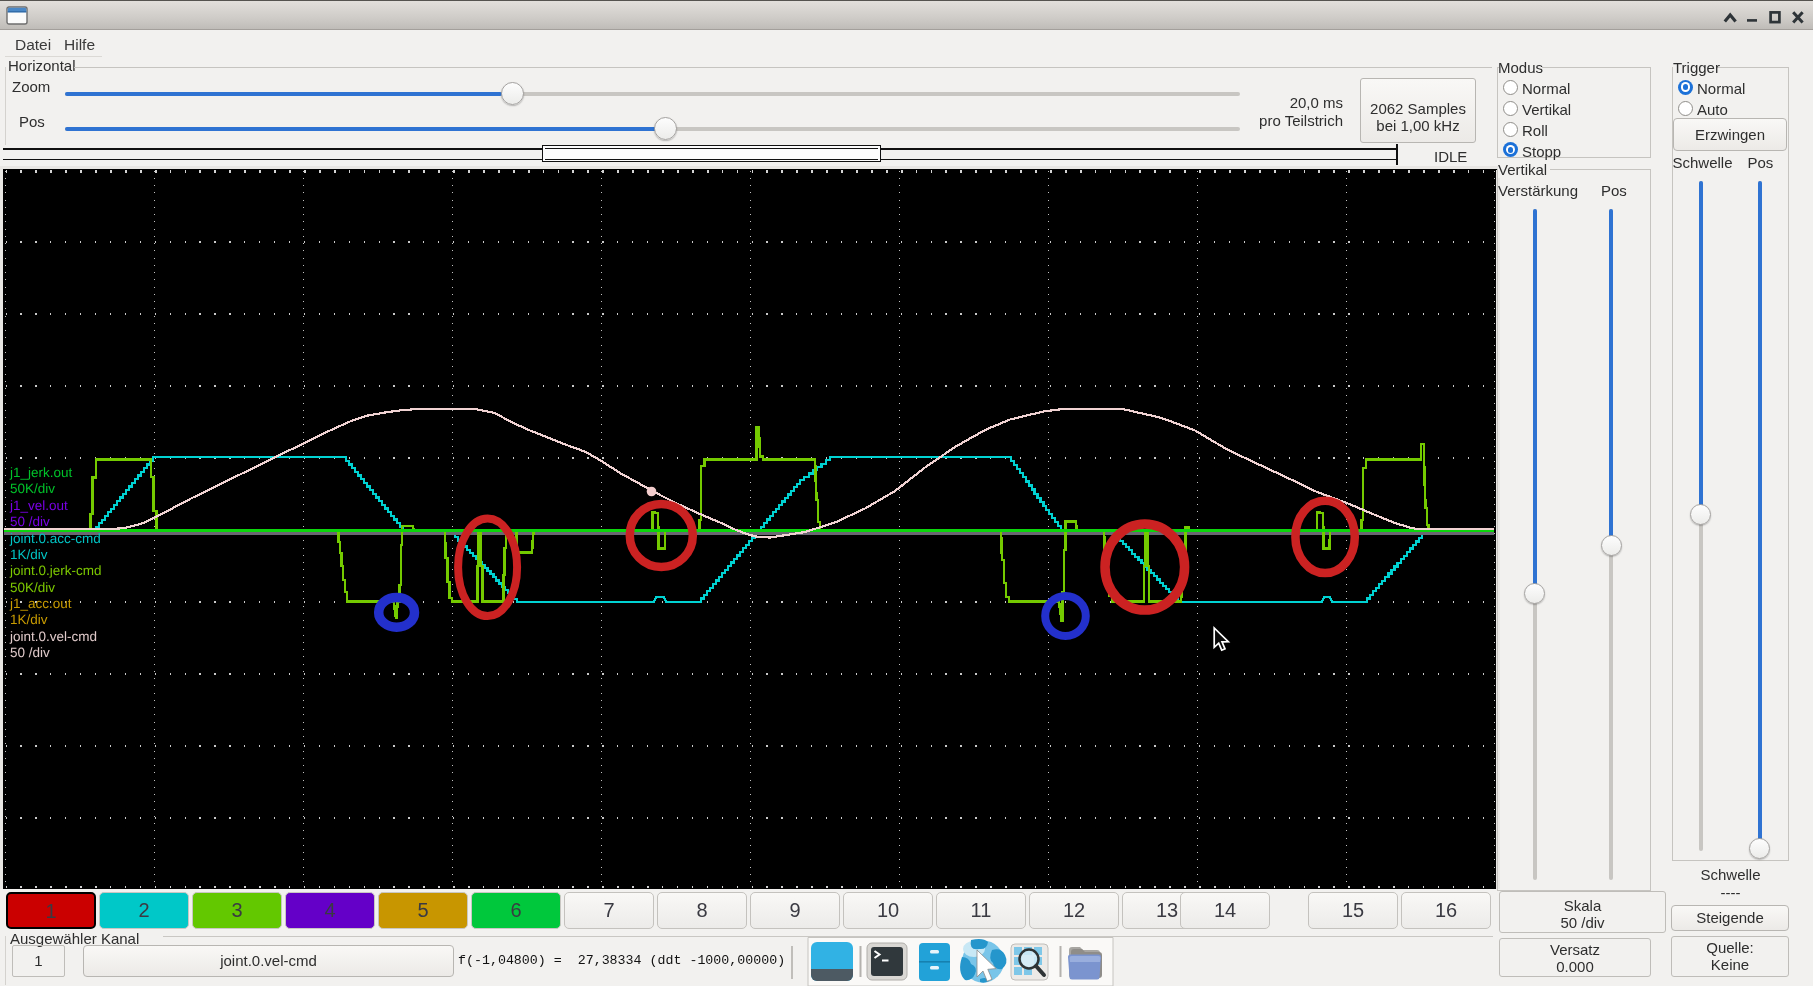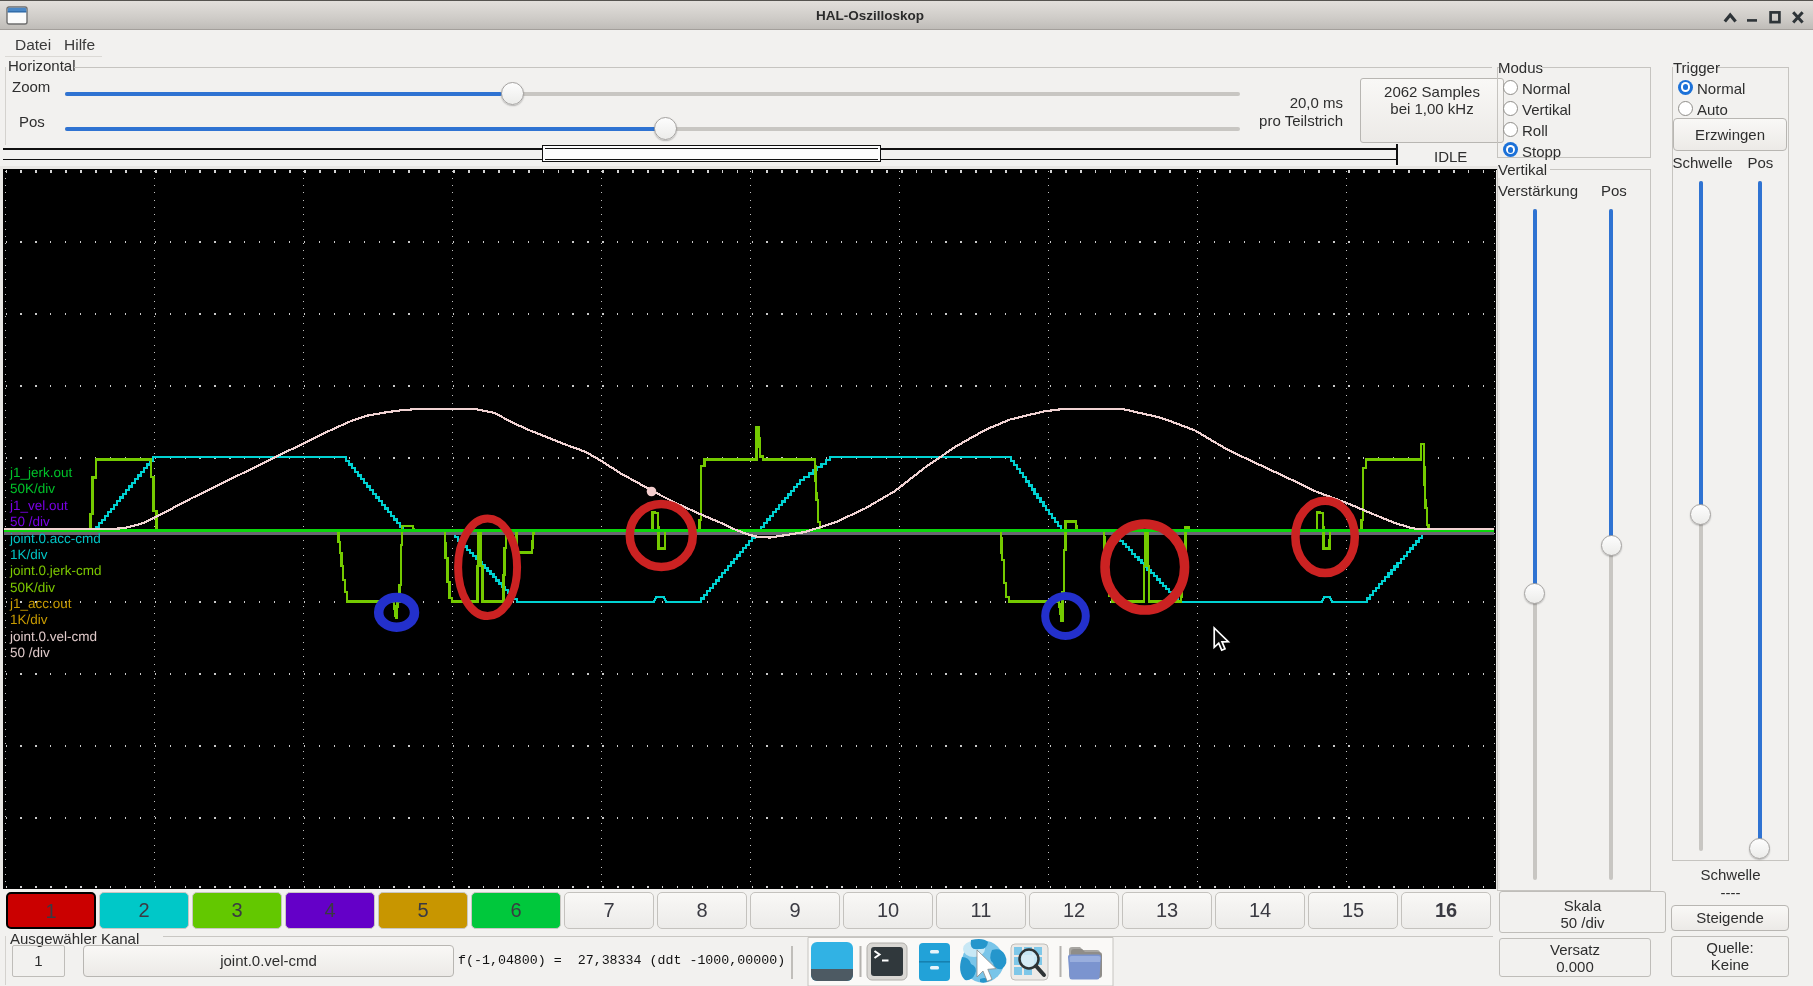--- a/index.html
+++ b/index.html
@@ -18,21 +18,20 @@
 .shandle { position:absolute; width:21px; height:21px; border-radius:50%; background:linear-gradient(#fdfdfd,#ececea); border:1px solid #a4a2a0; box-shadow:0 1px 1.5px rgba(0,0,0,0.25); }
 .chb { position:absolute; top:892px; width:90px; height:37px; border-radius:5px; text-align:center; font-size:20px; line-height:34px; color:#3a3a42; }
 </style></head>
 <body>
 <div class="titlebar">
  <svg width="22" height="20" viewBox="0 0 22 20" style="position:absolute;left:6px;top:5px">
   <rect x="1" y="1" width="20" height="17" rx="2" fill="#fbfbfb" stroke="#6e6e6e" stroke-width="1.4"></rect>
   <path d="M1.7 2.8 a1.6 1.6 0 0 1 1.6-1.1 h15.4 a1.6 1.6 0 0 1 1.6 1.1 v3.4 H1.7 z" fill="#4a88c7"></path>
   <rect x="1.7" y="5.2" width="18.6" height="1.2" fill="#2e66a4"></rect>
  </svg>
- <div class="title">HAL-Oszilloskop</div>
  <svg width="100" height="30" viewBox="0 0 100 30" style="position:absolute;left:1713px;top:0">
   <path d="M11.8 20.6 l5.4 -6.6 l5.4 6.6" stroke="#2e3438" stroke-width="3.1" fill="none"></path>
   <rect x="34" y="18.1" width="10" height="2.6" fill="#2e3438"></rect>
   <rect x="57.6" y="11.4" width="8.8" height="9.7" fill="none" stroke="#2e3438" stroke-width="2.7"></rect>
   <path d="M80.2 11.2 l9.4 10.4 M89.6 11.2 l-9.4 10.4" stroke="#2e3438" stroke-width="3"></path>
  </svg>
 </div>
 <div class="menubar">
  <div class="menu" style="left:15px">Datei</div>
  <div class="menu" style="left:64px">Hilfe</div>
@@ -45,21 +44,21 @@
 <div class="lbl" style="left:12px;top:78px">Zoom</div>
 <div class="htrack" style="left:65px;top:92px;width:1175px"></div>
 <div class="hfill" style="left:65px;top:92px;width:437px"></div>
 <div class="shandle" style="left:500.5px;top:82px;width:23px;height:23px"></div>
 <div class="lbl" style="left:19px;top:113px">Pos</div>
 <div class="htrack" style="left:65px;top:127px;width:1175px"></div>
 <div class="hfill" style="left:65px;top:127px;width:593px"></div>
 <div class="shandle" style="left:653.5px;top:117px;width:23px;height:23px"></div>
 <div class="lbl" style="left:1288px;top:94px;width:55px;text-align:right">20,0 ms</div>
 <div class="lbl" style="left:1243px;top:112px;width:100px;text-align:right">pro Teilstrich</div>
-<div class="btn" style="left:1360px;top:78px;width:144px;height:65px;padding-top:4px;border-radius:3px">2062 Samples<br>bei 1,00 kHz</div>
+<div class="btn" style="left:1360px;top:78px;width:116px;height:65px;padding-top:21px;border-radius:3px">2062 Samples<br>bei 1,00 kHz</div>
 
 <div style="position:absolute;left:3px;top:148px;width:1394px;height:1.6px;background:#111"></div>
 <div style="position:absolute;left:3px;top:158.6px;width:1394px;height:1.6px;background:#111"></div>
 <div style="position:absolute;left:542px;top:144.5px;width:339px;height:17px;background:#fcfcfc;border:1.6px solid #111"></div>
 <div style="position:absolute;left:545px;top:148.2px;width:333px;height:11.9px;border-top:1.5px solid #111;border-bottom:1.5px solid #111"></div>
 <div style="position:absolute;left:1396px;top:144px;width:2px;height:21px;background:#111"></div>
 <div class="lbl" style="left:1434px;top:148px">IDLE</div>
 
 <svg width="1500" height="723" viewBox="0 0 1500 723" style="position:absolute;left:0;top:166px" shape-rendering="crispEdges" text-rendering="geometricPrecision" font-family="'Liberation Sans',sans-serif">
 <g transform="translate(0,-166)">
@@ -128,23 +127,23 @@
 <div class="chb" style="left:285px;background:#6400c8;border:1.5px solid #c9c7c3;">4</div>
 <div class="chb" style="left:378px;background:#c89600;border:1.5px solid #c9c7c3;">5</div>
 <div class="chb" style="left:471px;background:#00c83c;border:1.5px solid #c9c7c3;">6</div>
 <div class="chb" style="left:564px;background:linear-gradient(#f9f8f6,#ecebe9);border:1.5px solid #c4c2be;">7</div>
 <div class="chb" style="left:657px;background:linear-gradient(#f9f8f6,#ecebe9);border:1.5px solid #c4c2be;">8</div>
 <div class="chb" style="left:750px;background:linear-gradient(#f9f8f6,#ecebe9);border:1.5px solid #c4c2be;">9</div>
 <div class="chb" style="left:843px;background:linear-gradient(#f9f8f6,#ecebe9);border:1.5px solid #c4c2be;text-align:center;">10</div>
 <div class="chb" style="left:936px;background:linear-gradient(#f9f8f6,#ecebe9);border:1.5px solid #c4c2be;">11</div>
 <div class="chb" style="left:1029px;background:linear-gradient(#f9f8f6,#ecebe9);border:1.5px solid #c4c2be;text-align:center;">12</div>
 <div class="chb" style="left:1122px;background:linear-gradient(#f9f8f6,#ecebe9);border:1.5px solid #c4c2be;">13</div>
-<div class="chb" style="left:1215px;background:linear-gradient(#f9f8f6,#ecebe9);border:1.5px solid #c4c2be;">14</div>
+<div class="chb" style="left:1180px;background:linear-gradient(#f9f8f6,#ecebe9);border:1.5px solid #c4c2be;">14</div>
 <div class="chb" style="left:1308px;background:linear-gradient(#f9f8f6,#ecebe9);border:1.5px solid #c4c2be;">15</div>
-<div class="chb" style="left:1401px;background:linear-gradient(#f9f8f6,#ecebe9);border:1.5px solid #c4c2be;font-weight:bold;">16</div>
+<div class="chb" style="left:1401px;background:linear-gradient(#f9f8f6,#ecebe9);border:1.5px solid #c4c2be;">16</div>
 
 <div class="lbl" style="left:10px;top:930px">Ausgewähler Kanal</div>
 <div style="position:absolute;left:163px;top:936px;width:1330px;height:1px;background:#c9c7c3"></div>
 <div style="position:absolute;left:5px;top:936px;width:1px;height:49px;background:#d4d2ce"></div>
 <div class="flatbox" style="left:12px;top:945px;width:53px;height:32px;line-height:30px;border-radius:2px">1</div>
 <div class="btn" style="left:83px;top:945px;width:371px;height:32px;line-height:30px">joint.0.vel-cmd</div>
 <div style="position:absolute;left:458px;top:953px;font-family:'Liberation Mono',monospace;font-size:13.3px;color:#111;white-space:pre">f(-1,04800) =  27,38334 (ddt -1000,00000)</div>
 <div style="position:absolute;left:791px;top:946px;width:1.5px;height:33px;background:#c0beba"></div>
 <svg width="310" height="49" viewBox="0 0 310 49" style="position:absolute;left:804px;top:937px">
 <path d="M4 0.5 H309 V49 H4 z" fill="#faf9f7" stroke="#c6c4c0" stroke-width="1"></path>

